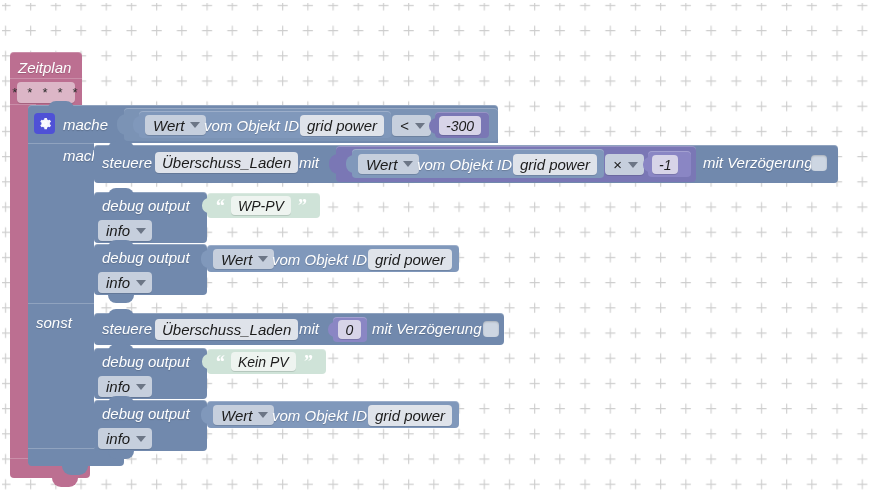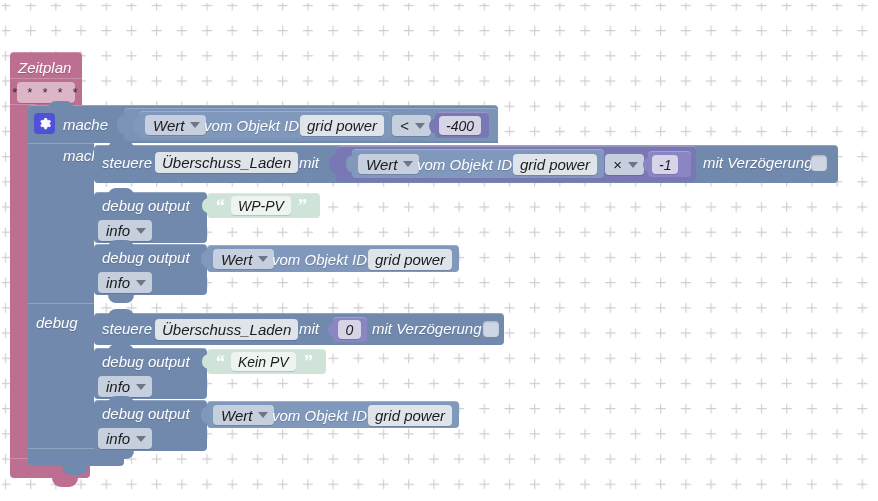--- a/index.html
+++ b/index.html
@@ -201,21 +201,21 @@
     <div class="blk c-ctrl" style="left:62px; top:466px; width:26px; height:9px; border-bottom-left-radius:10px; border-bottom-right-radius:10px;"></div>
 
     <div class="gear" style="left:34px; top:113px;">
       <svg width="15" height="15" viewBox="0 0 24 24" aria-hidden="true">
         <path fill="#ffffff" d="M12 8.2a3.8 3.8 0 1 0 0 7.6 3.8 3.8 0 0 0 0-7.6zm0 5.9a2.1 2.1 0 1 1 0-4.2 2.1 2.1 0 0 1 0 4.2z"></path>
         <path fill="#ffffff" d="M20.6 12a8.7 8.7 0 0 0-.1-1.2l2-1.5-2-3.4-2.3.9a8.5 8.5 0 0 0-2-1.2L15.8 3H11.9l-.4 2.6c-.7.3-1.4.7-2 1.2l-2.3-.9-2 3.4 2 1.5a8.7 8.7 0 0 0 0 2.4l-2 1.5 2 3.4 2.3-.9c.6.5 1.3.9 2 1.2l.4 2.6h3.9l.4-2.6c.7-.3 1.4-.7 2-1.2l2.3.9 2-3.4-2-1.5c.1-.4.1-.8.1-1.2z" opacity=".95"></path>
       </svg>
     </div>
     <div class="lbl" style="left:63px; top:117px;">mache</div>
     <div class="lbl" style="left:36px; top:148px;margin-left:27px;">mache</div>
-    <div class="lbl" style="left:36px; top:315px;">debug</div>
+    <div class="lbl" style="left:36px; top:315px;">sonst</div>
 
     <div class="blk body c-ctrl-lt" style="left:124px; top:108px; width:374px; height:33px;"></div>
     <div class="blk c-ctrl-lt" style="left:117px; top:114px; width:9px; height:21px; border-top-left-radius:9px; border-bottom-left-radius:9px;"></div>
 
     <div class="blk body c-ctrl-lt" style="left:139px; top:111px; width:252px; height:27px; background:#8098bb;"></div>
     <div class="blk" style="left:133px; top:116px; width:8px; height:18px; background:#8098bb; border-top-left-radius:8px; border-bottom-left-radius:8px;"></div>
 
     <div class="dd" style="left:145px; top:115px; height:20px;">
       <span>Wert</span>
       <span class="caret"></span>
@@ -223,21 +223,21 @@
     <div class="lbl" style="left:204px; top:118px;">vom Objekt ID</div>
     <div class="field" style="left:300px; top:115px; height:21px;">grid power</div>
 
     <div class="dd" style="left:392px; top:115px; height:21px;">
       <span>&lt;</span>
       <span class="caret"></span>
     </div>
 
     <div class="blk body c-math" style="left:435px; top:112px; width:54px; height:26px;"></div>
     <div class="blk c-math" style="left:429px; top:118px; width:8px; height:16px; border-top-left-radius:8px; border-bottom-left-radius:8px;"></div>
-    <div class="field field-num" style="left:439px; top:116px; height:19px; font-size:14px;">-400</div>
+    <div class="field field-num" style="left:439px; top:116px; height:19px; font-size:14px;">-300</div>
 
     <div class="blk body c-ctrl" style="left:94px; top:145px; width:744px; height:38px;"></div>
     <div class="blk c-ctrl" style="left:108px; top:141px; width:26px; height:8px; border-top-left-radius:10px; border-top-right-radius:10px;"></div>
 
     <div class="lbl" style="left:102px; top:155px;">steuere</div>
     <div class="field" style="left:155px; top:152px; height:21px;">Überschuss_Laden</div>
     <div class="lbl" style="left:299px; top:155px;">mit</div>
 
     <div class="blk body c-math" style="left:336px; top:146px; width:360px; height:36px;"></div>
     <div class="blk c-math" style="left:329px; top:154px; width:9px; height:20px; border-top-left-radius:9px; border-bottom-left-radius:9px;"></div>

